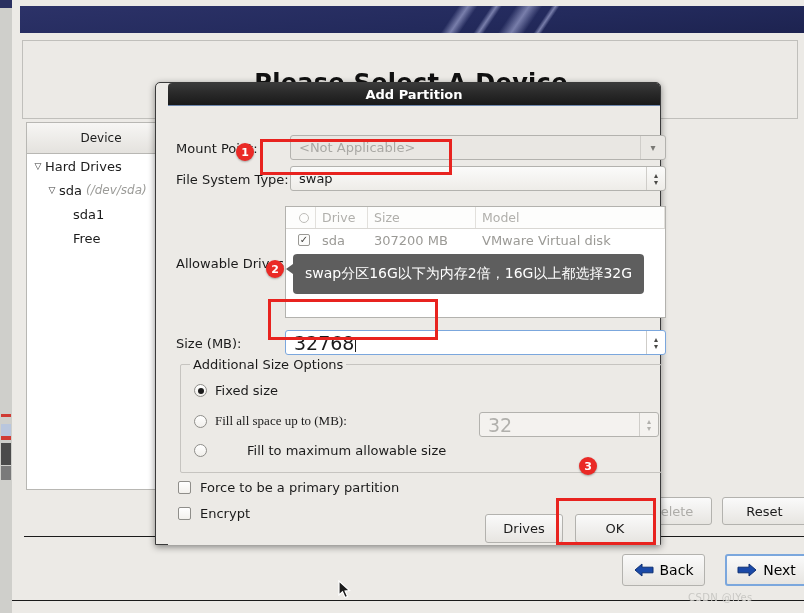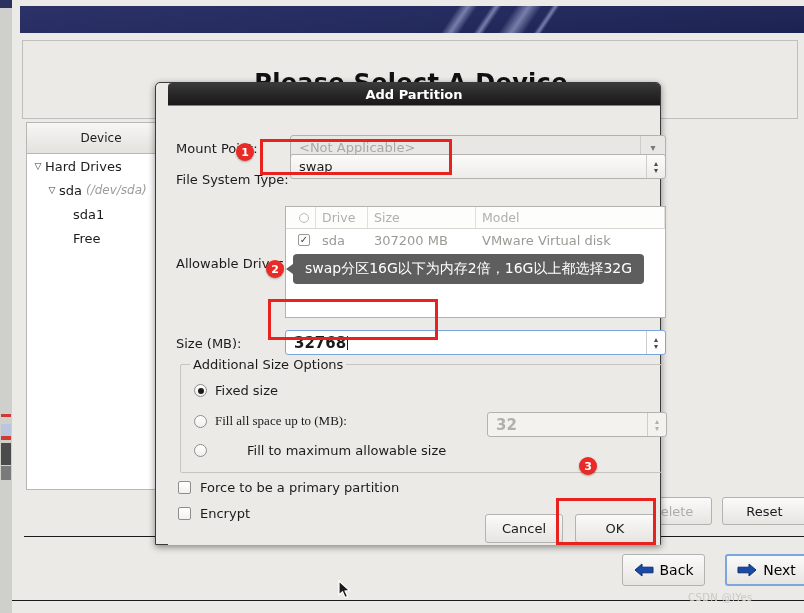--- a/index.html
+++ b/index.html
@@ -269,28 +269,27 @@
     height: 25px;
     background: #ffffff;
     border: 1px solid #b3b2ae;
     border-radius: 3px;
     box-sizing: border-box;
     display: flex;
     align-items: center;
   }
   .entry .eval {
     padding-left: 8px;
-    font-size: 15px;
+    font-size: 19px;
     color: #1b1b1b;
     flex: 1;
-    font-weight: bold;
   }
   .entry.focused { border-color: #7ba7dd; }
   .entry.dim .eval { color: #b1b0ac; }
-  .entry.dim { background: #f4f2ef; margin-left: 8px; }
+  .entry.dim { background: #f4f2ef; }
   .caret {
     display: inline-block;
     width: 1px;
     height: 14px;
     background: #1b1b1b;
     vertical-align: -2px;
     margin-left: 1px;
   }
 
   
@@ -432,21 +431,21 @@
     font-size: 11px;
     font-weight: bold;
     display: flex; align-items: center; justify-content: center;
     box-shadow: 0 1px 2px rgba(0,0,0,.3);
   }
 
   
   #tooltip {
     position: absolute;
     left: 293px; top: 254px;
-    height: 30px;
+    height: 40px;
     background: #5e5e5e;
     border-radius: 4px;
     display: flex;
     align-items: center;
     padding: 0 12px;
     color: #ffffff;
     font-size: 14px;
     white-space: nowrap;
     z-index: 40;
   }
@@ -548,21 +547,21 @@
 
   <div id="dialog-body">
 
     <div class="lbl" style="left:8px; top:35px;">Mount Point:</div>
     <div class="combo disabled" style="left:122px; top:29px; width:376px;">
       <span class="cval">&lt;Not Applicable&gt;</span>
       <span class="cbtn">▾</span>
     </div>
 
     <div class="lbl" style="left:8px; top:66px;">File System Type:</div>
-    <div class="combo" style="left:122px; top:48px; width:376px;justify-content:center;">
+    <div class="combo" style="left:122px; top:60px; width:376px;justify-content:center;">
       <span class="cval">swap</span>
       <span class="spin-btn">
         <span>▴</span>
           <span>▾</span>
       </span>
     </div>
 
     <div class="lbl" style="left:8px; top:150px;">Allowable Drives:</div>
     <div id="drives-list" style="left:117px; top:100px; width:381px; height:112px;">
       <div id="drives-head">
@@ -623,21 +622,21 @@
     <div class="check-row" style="left:10px; top:374px;">
       <span class="chk"></span>
       <span>Force to be a primary partition</span>
     </div>
     <div class="check-row" style="left:10px; top:400px;">
       <span class="chk"></span>
       <span>Encrypt</span>
     </div>
 
     <div id="dialog-actions">
-      <div id="btn-cancel" class="gtk-btn">Cancel</div>
+      <div id="btn-cancel" class="gtk-btn">Drives</div>
       <div id="btn-ok" class="gtk-btn">OK</div>
     </div>
 
   </div>
 </div>
 
 <div class="red-box" style="left:260px; top:139px; width:192px; height:36px;"></div>
 <div class="badge" style="left:236px; top:143px;">1</div>
 
 <div class="badge" style="left:266px; top:260px;">2</div>

